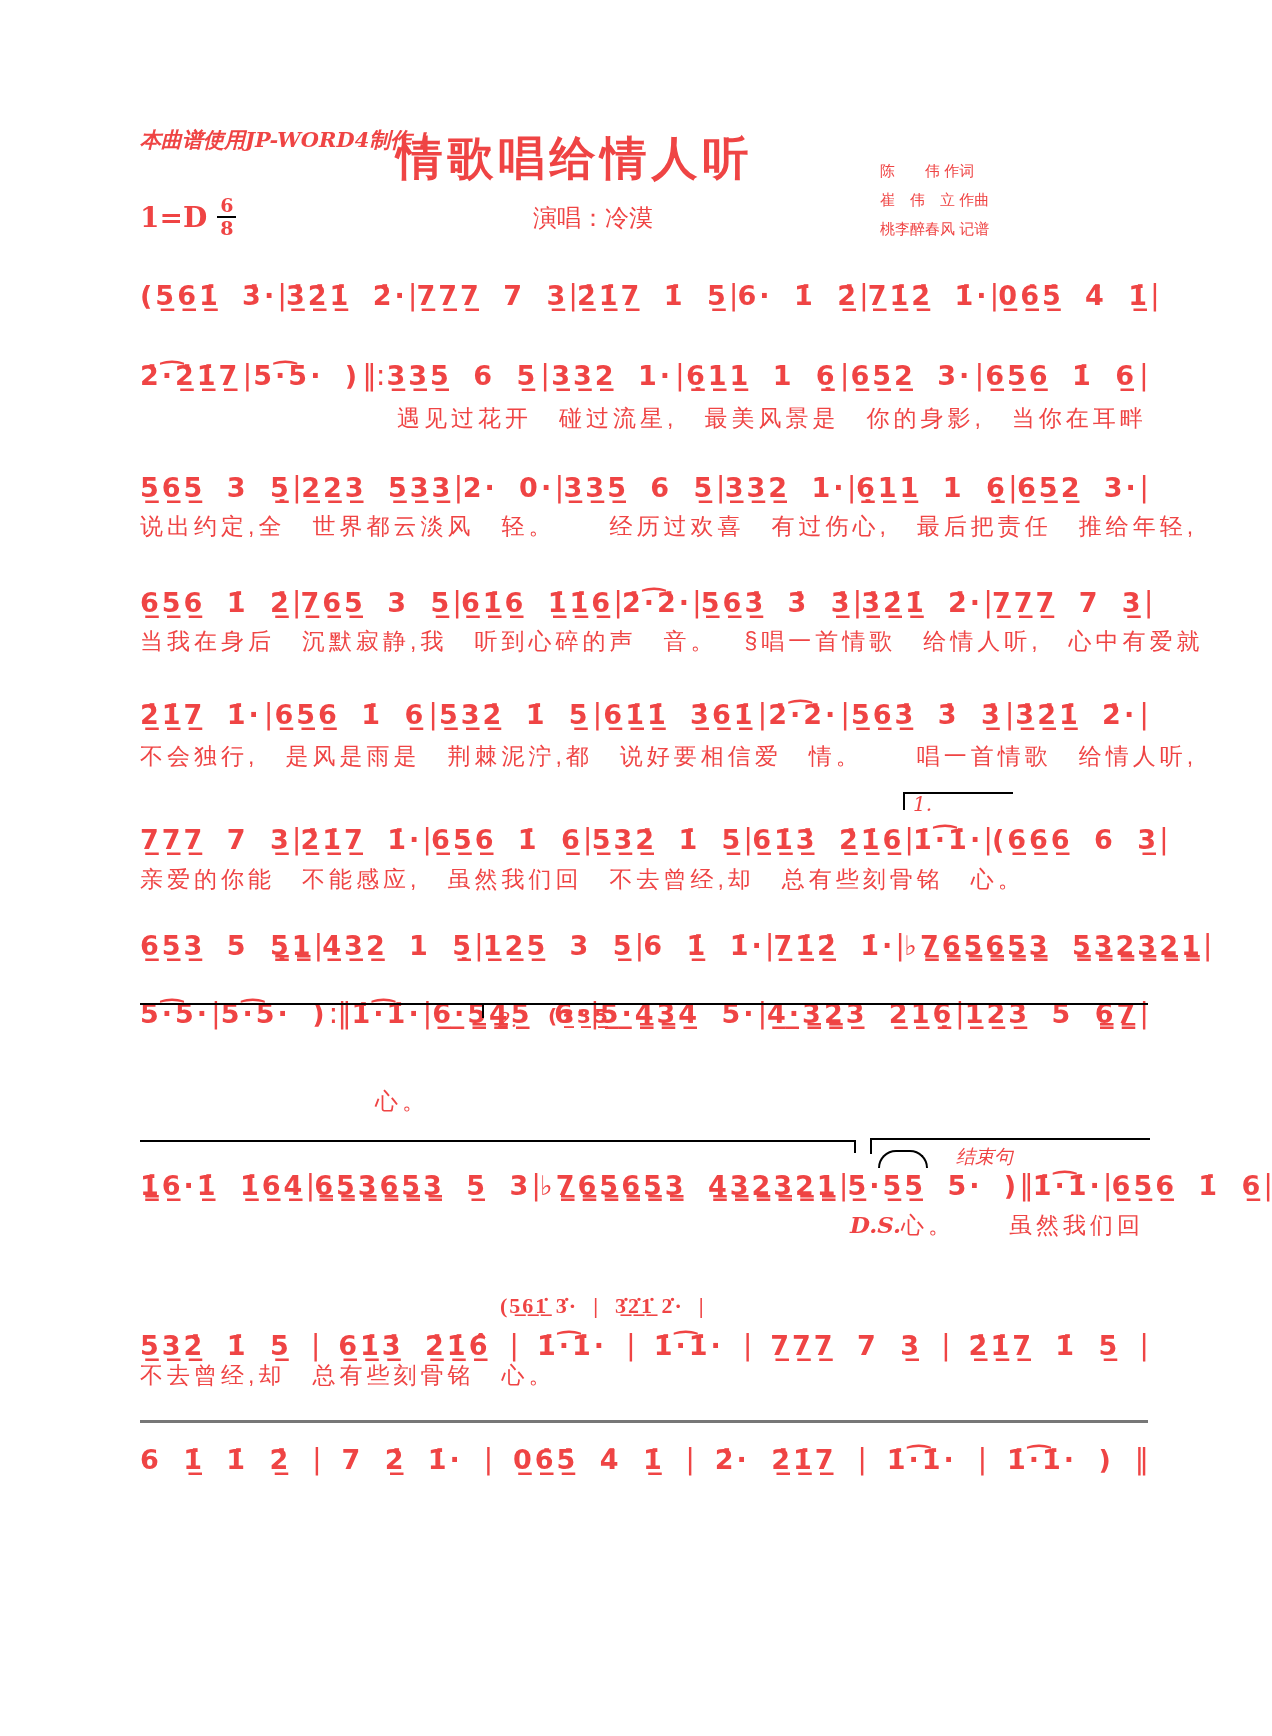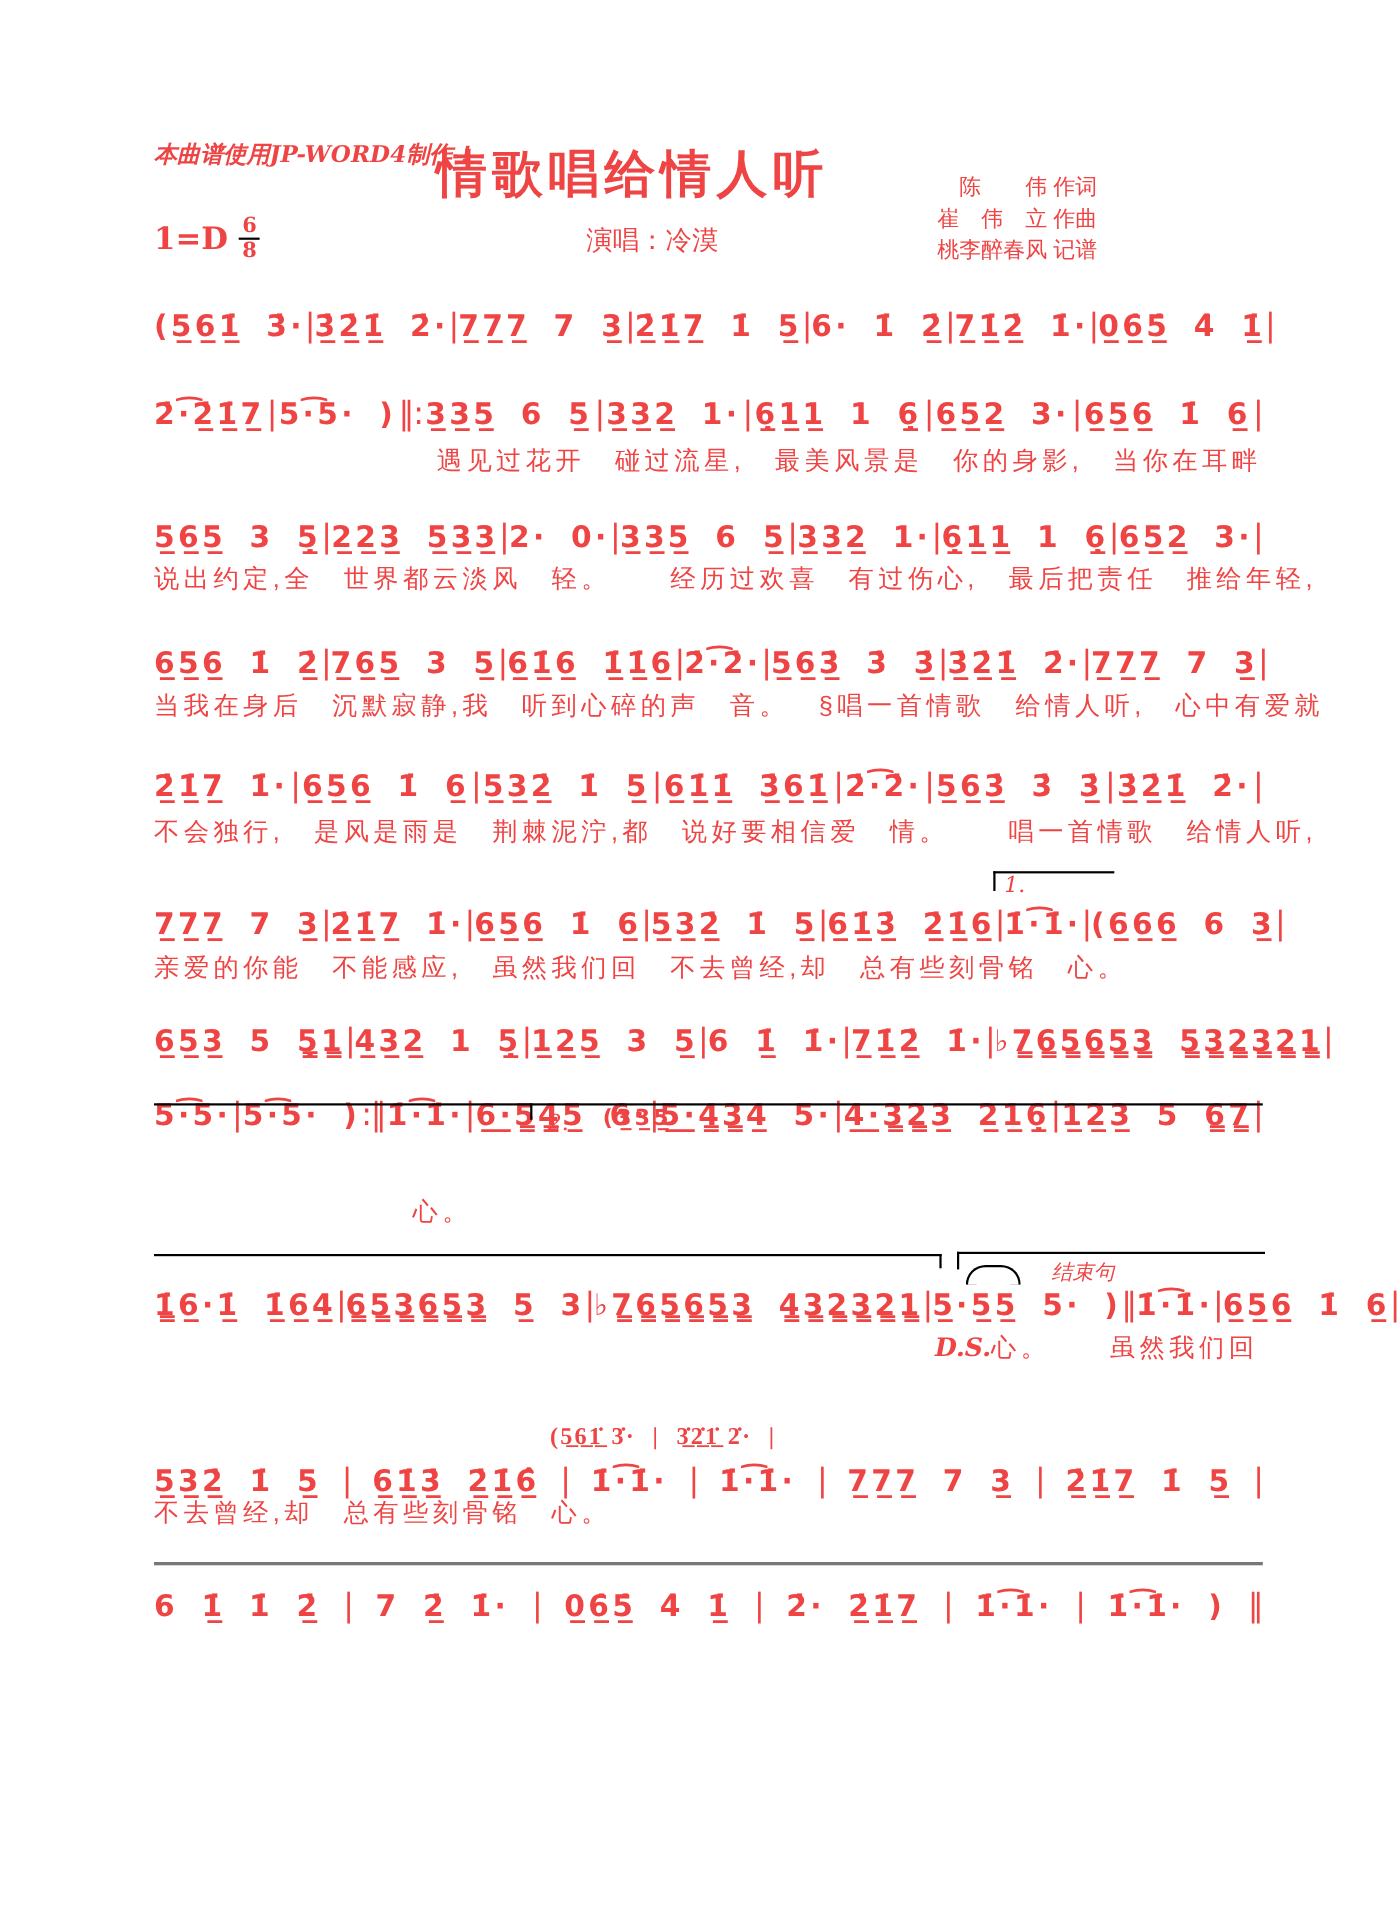--- a/index.html
+++ b/index.html
@@ -5,21 +5,21 @@
   html,body{margin:0;padding:0;background:#e8e8e8;}
   .page{position:relative;width:1272px;height:1736px;background:#ffffff;margin:0 auto;
         font-family:"Liberation Sans",sans-serif;color:#ef4444;overflow:hidden;}
 
   
   .maker{position:absolute;left:140px;top:126px;font-size:21px;font-weight:700;font-style:italic;
          font-family:"DejaVu Serif",serif;}
   .title{position:absolute;left:290px;top:128px;width:570px;text-align:center;
          font-size:46px;font-weight:900;letter-spacing:5px;}
   .singer{position:absolute;left:308px;top:202px;width:570px;text-align:center;font-size:24px;}
-  .credits{position:absolute;left:852px;top:156px;font-size:20px;line-height:29px;text-align:right;}
+  .credits{position:absolute;left:880px;top:156px;font-size:15px;line-height:29px;text-align:left;}
   .keysig{position:absolute;left:140px;top:196px;font-size:28px;font-weight:700;
           font-family:"DejaVu Serif",serif;}
   .meter{display:inline-block;vertical-align:-8px;margin-left:10px;font-size:19px;line-height:1.0;
          text-align:center;font-weight:700;}
   .meter .num{display:block;border-bottom:2px solid #000;padding:0 3px 1px;}
   .meter .den{display:block;padding-top:1px;}
 
   
   .score-line{position:absolute;left:140px;width:1008px;display:flex;justify-content:space-between;
               align-items:baseline;font-family:"DejaVu Sans",sans-serif;font-weight:700;

